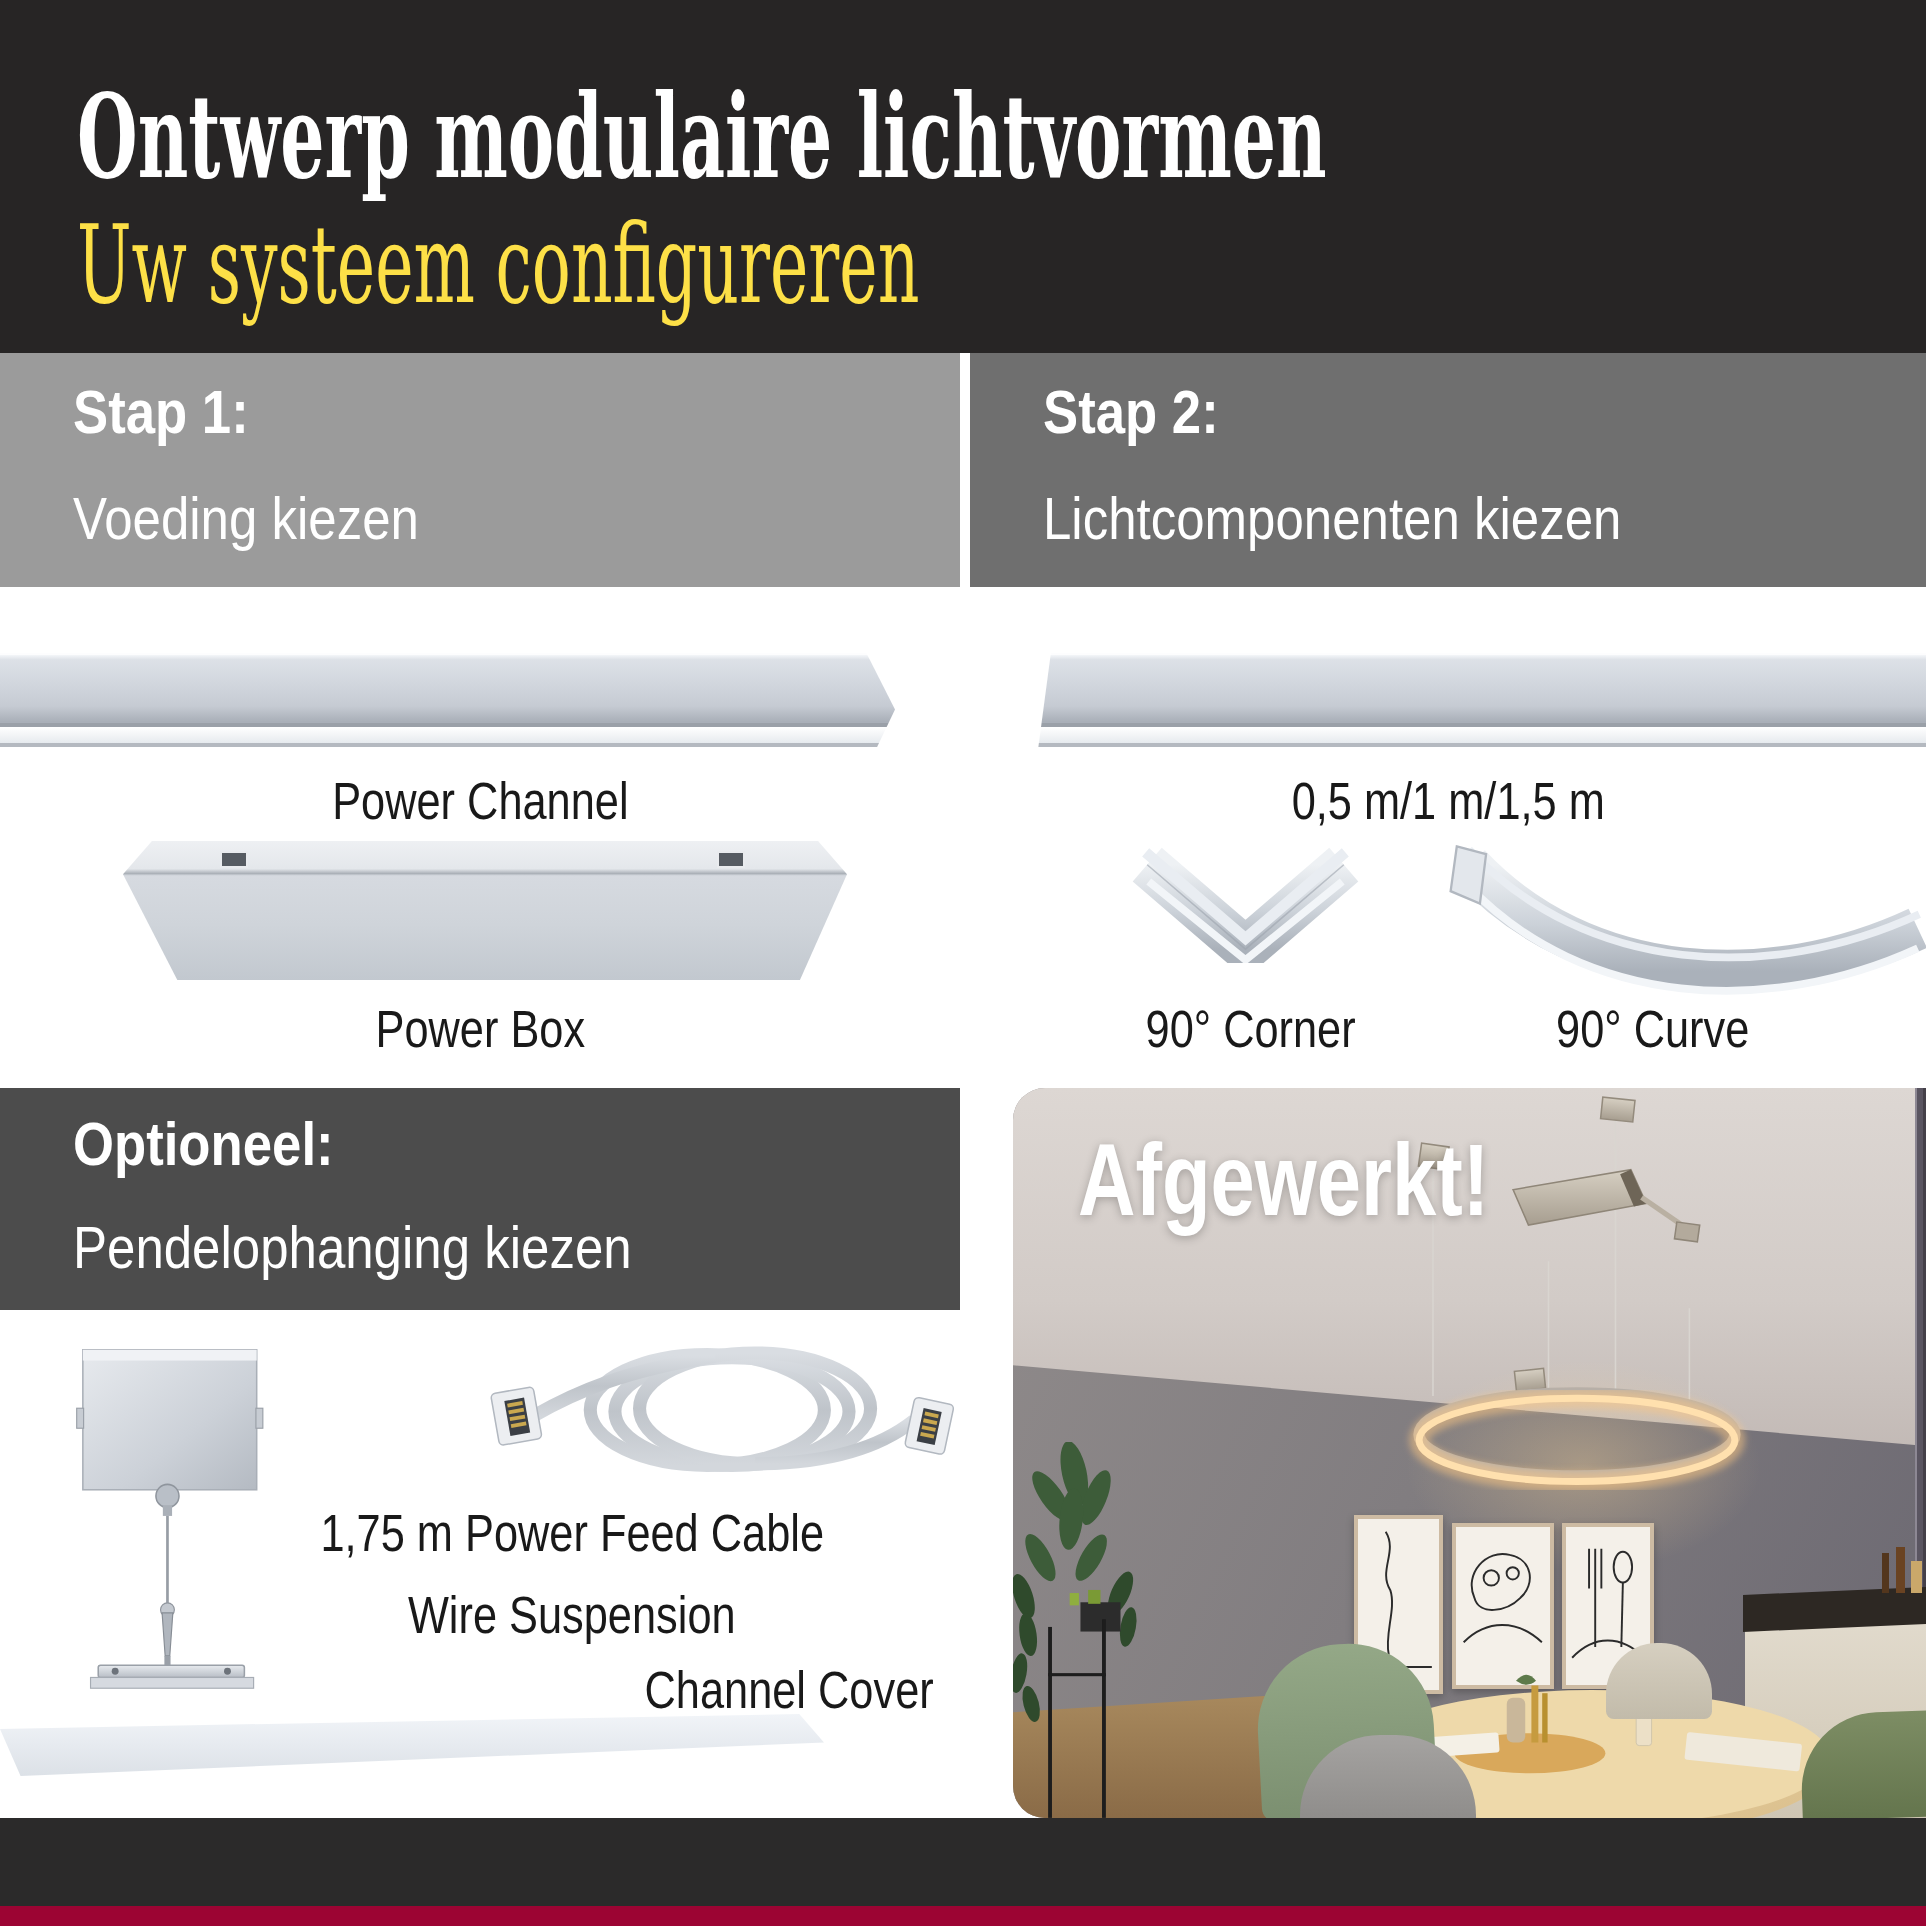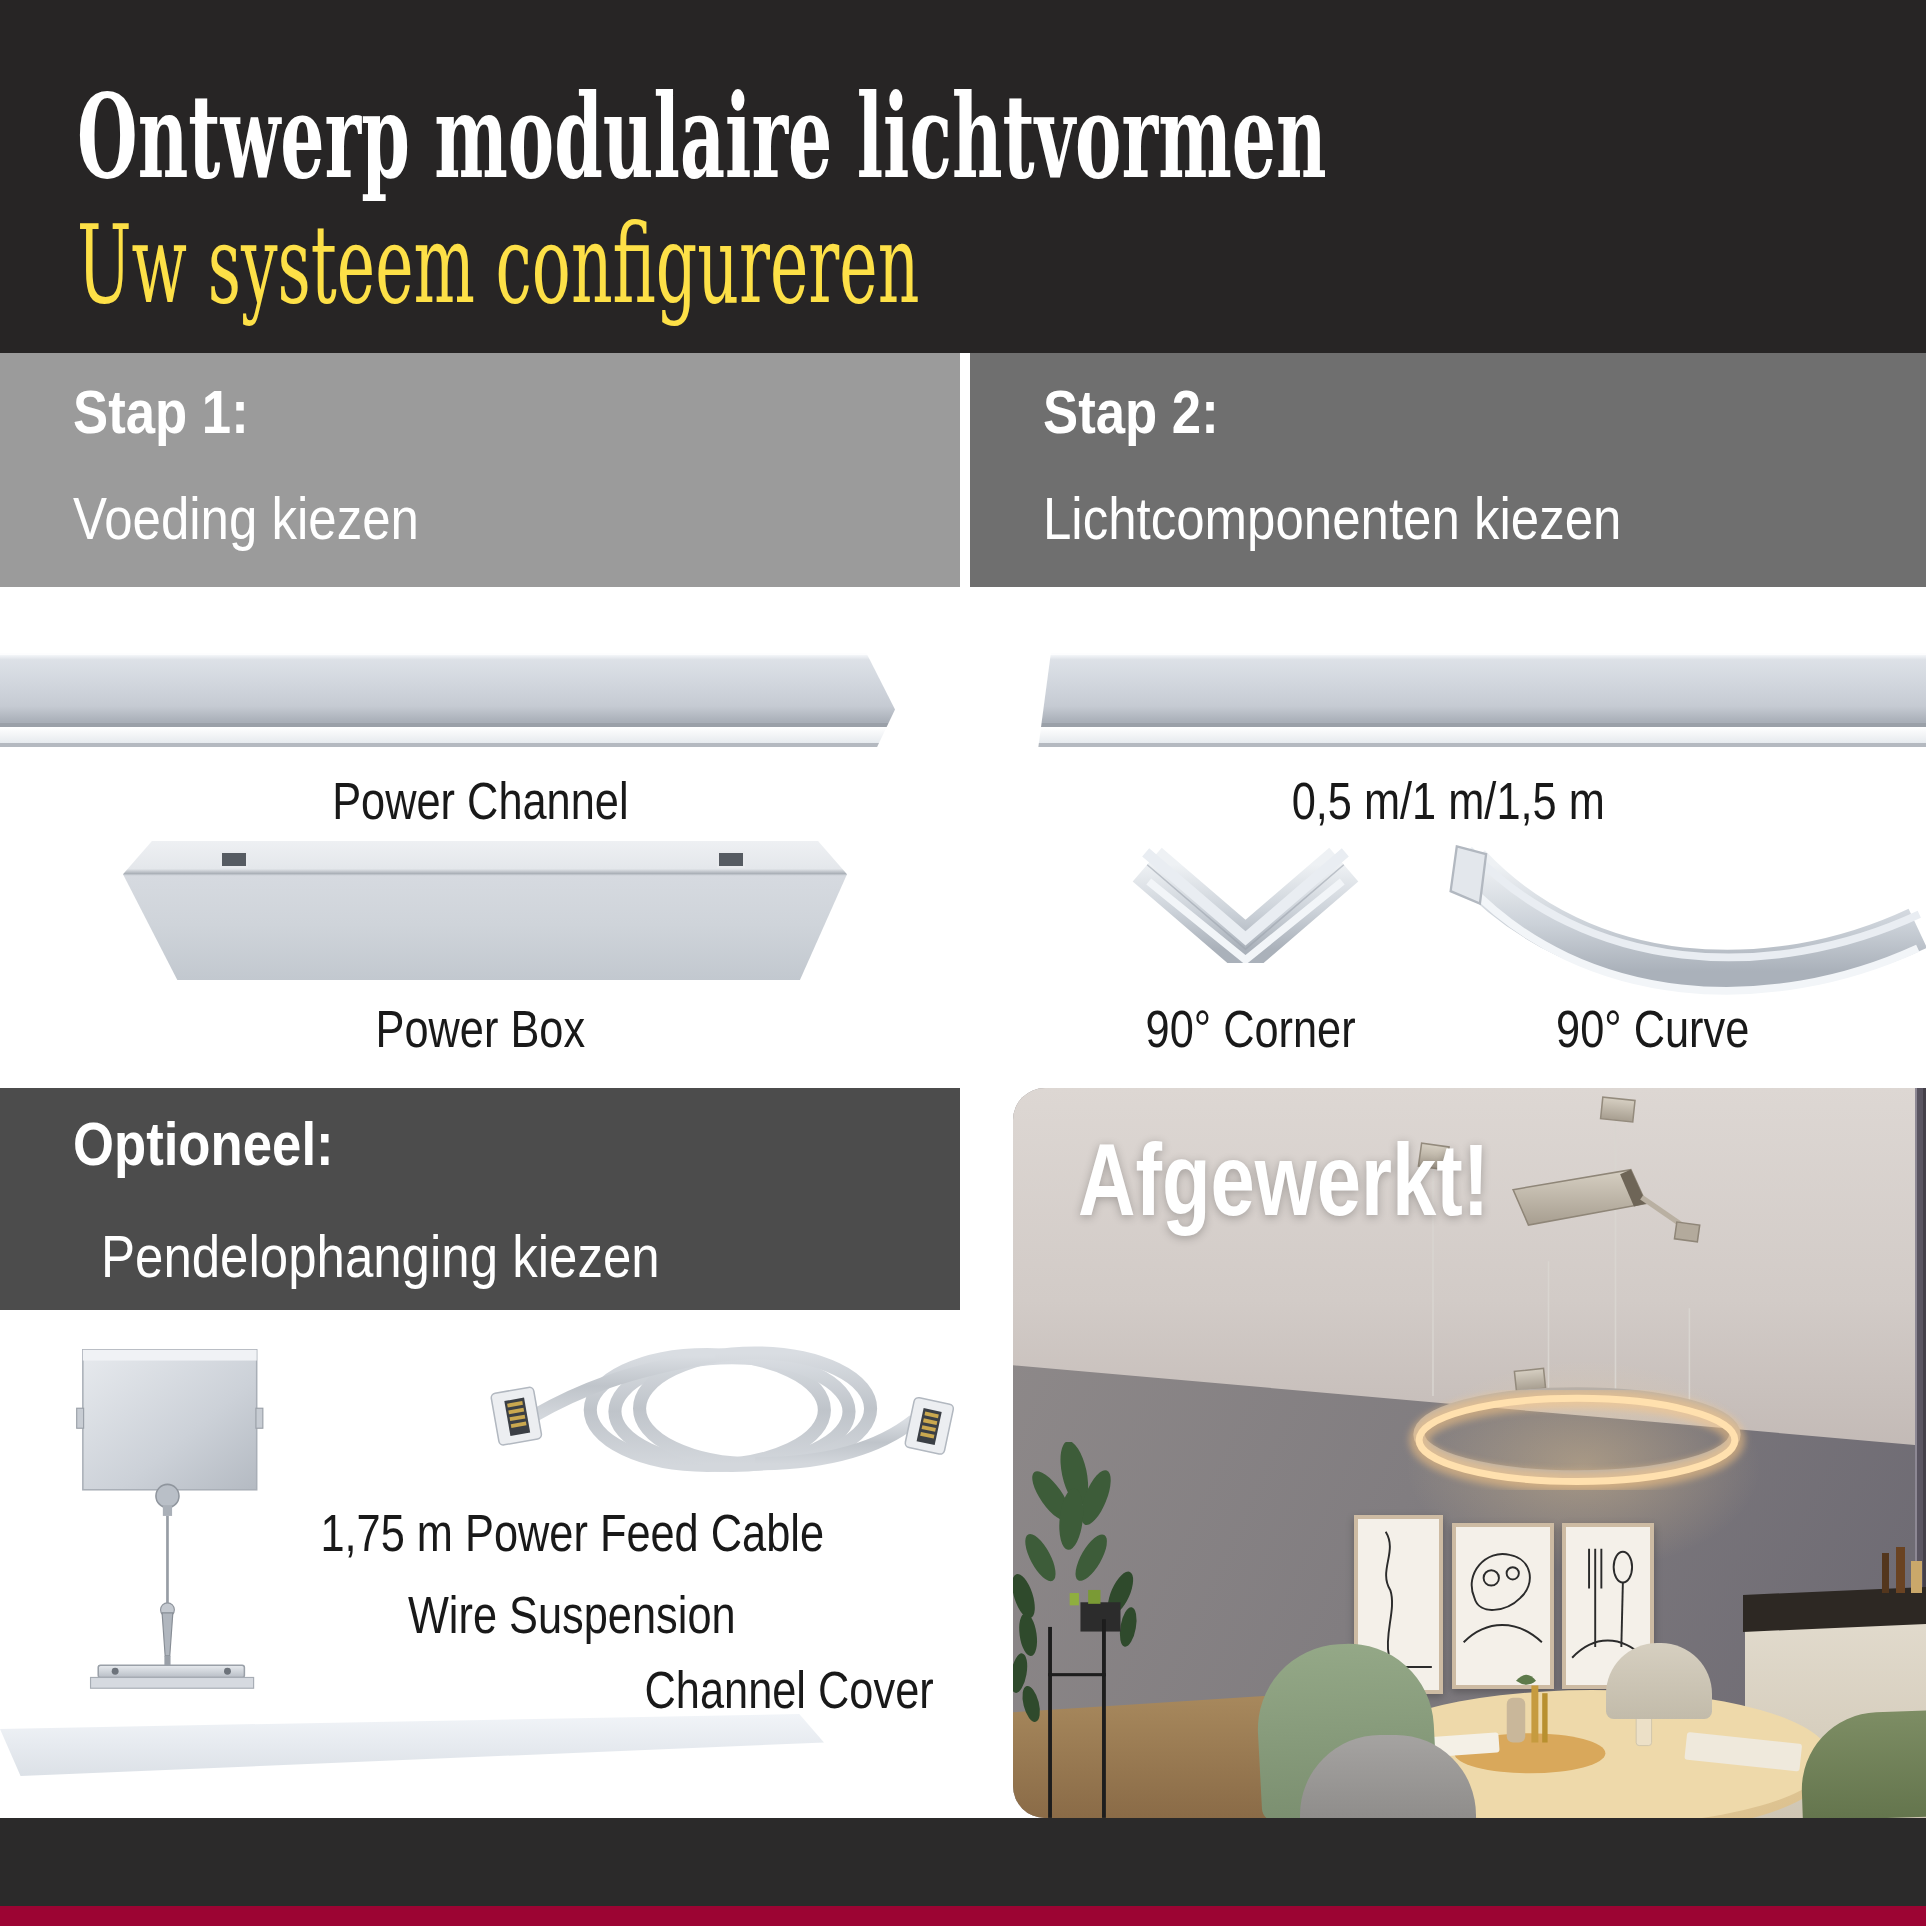--- a/index.html
+++ b/index.html
@@ -17,21 +17,21 @@
   .h-line2{left:77px;top:202px;color:#fde047;font-family:"DejaVu Serif",serif;font-weight:normal;font-size:108px;}
 
   .band{height:234px;top:353px;}
   .band1{left:0;width:960px;background:var(--step1-bg);}
   .band2{left:970px;width:956px;background:var(--step2-bg);}
   .band-title{left:73px;top:23px;color:#fff;font-weight:bold;font-size:62px;position:absolute;}
   .band-sub{left:73px;top:131px;color:#fff;font-weight:normal;font-size:60px;position:absolute;}
 
   .optband{left:0;top:1088px;width:960px;height:222px;background:var(--optional-bg);}
   .optband .band-title{top:20px;}
-  .optband .band-sub{top:134px;margin-left:28px;}
+  .optband .band-sub{top:125px;}
 
   .plabel{color:var(--label-ink);font-size:51px;text-align:center;}
   .plabel-wrap{text-align:center;}
 
   
   .rail{overflow:hidden;}
   .rail .m{height:68px;background:linear-gradient(180deg,#f4f6f9 0%,#dde1e7 7%,#d2d7de 40%,#c6cbd3 75%,#a9afb8 98%);border-top:2.3px solid #fdfdfe;}
   .rail .ln{height:3.9px;background:#9aa0a8;}
   .rail .df{height:16px;background:linear-gradient(180deg,#ffffff,#e6eaee);}
   .rail .bt{height:3.9px;background:#b4b9c0;}

